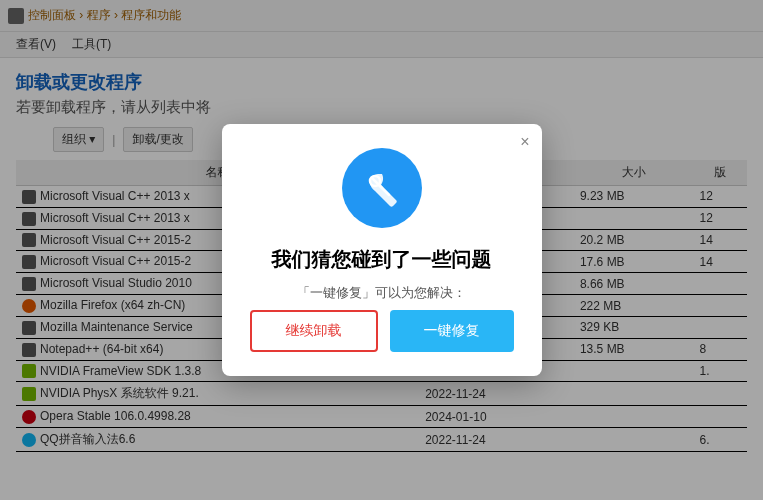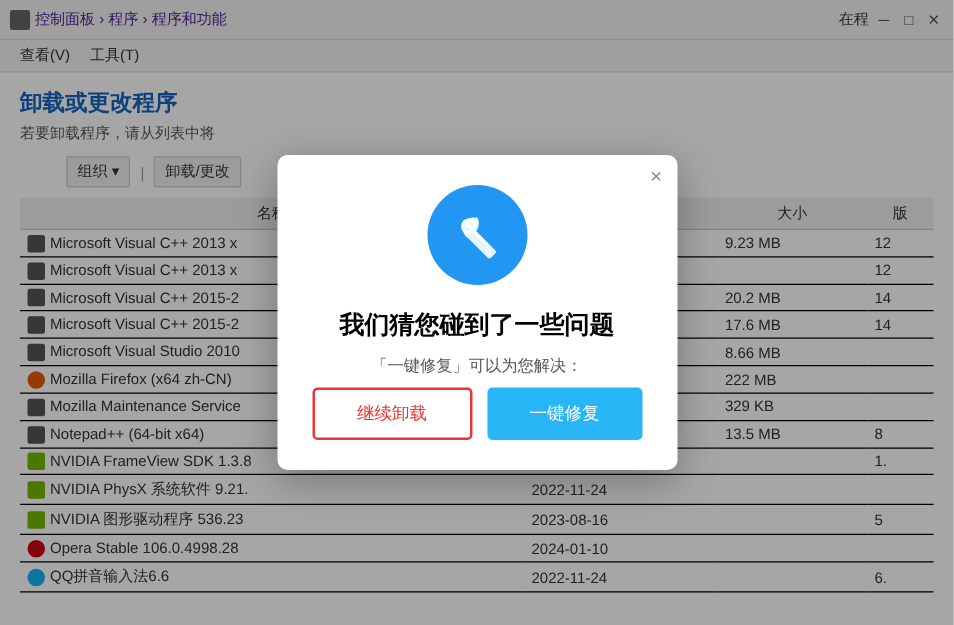--- a/index.html
+++ b/index.html
@@ -34,21 +34,21 @@
     }
     .title-bar-icon {
       width: 16px;
       height: 16px;
       background: #666;
       border-radius: 2px;
       flex-shrink: 0;
     }
     .breadcrumb-text {
       font-size: 12px;
-      color: #4c1d95;
+      color: #a16207;
       flex: 1;
     }
     .title-bar-controls {
       display: flex;
       gap: 4px;
       align-items: center;
     }
     .title-bar-btn {
       width: 16px;
       height: 16px;
@@ -91,21 +91,21 @@
       padding: 12px 16px;
     }
 
     .section-title {
       font-size: 18px;
       font-weight: bold;
       color: #1565c0;
       margin-bottom: 4px;
     }
     .section-subtitle {
-      font-size: 12px;
+      font-size: 15px;
       color: #555;
       margin-bottom: 10px;
     }
 
     
     .toolbar-row {
       display: flex;
       align-items: center;
       gap: 8px;
       margin-bottom: 8px;
@@ -263,26 +263,20 @@
     }
   </style>
 </head>
 <body>
 
 <div class="main-window">
 
   <div class="title-bar">
     <div class="title-bar-icon"></div>
     <span class="breadcrumb-text">控制面板 › 程序 › 程序和功能</span>
-    <div class="title-bar-controls">
-      <span class="title-running">在程</span>
-      <button class="title-bar-btn">─</button>
-      <button class="title-bar-btn">□</button>
-      <button class="title-bar-btn">✕</button>
-    </div>
   </div>
 
   <div class="menu-bar">
     <span class="menu-item">查看(V)</span>
     <span class="menu-item">工具(T)</span>
   </div>
 
   <div class="content-area">
     <div class="section-title">卸载或更改程序</div>
     <div class="section-subtitle">若要卸载程序，请从列表中将</div>
@@ -379,28 +373,20 @@
             <tr>
       <td>
         <span class="row-icon nvidia"></span>NVIDIA PhysX 系统软件 9.21.
       </td>
       <td>2022-11-24</td>
       <td></td>
       <td></td>
     </tr>
             <tr>
       <td>
-        <span class="row-icon nvidia"></span>NVIDIA 图形驱动程序 536.23
-      </td>
-      <td>2023-08-16</td>
-      <td></td>
-      <td>5</td>
-    </tr>
-            <tr>
-      <td>
         <span class="row-icon opera"></span>Opera Stable 106.0.4998.28
       </td>
       <td>2024-01-10</td>
       <td></td>
       <td></td>
     </tr>
             <tr>
       <td>
         <span class="row-icon qq"></span>QQ拼音输入法6.6
       </td>

